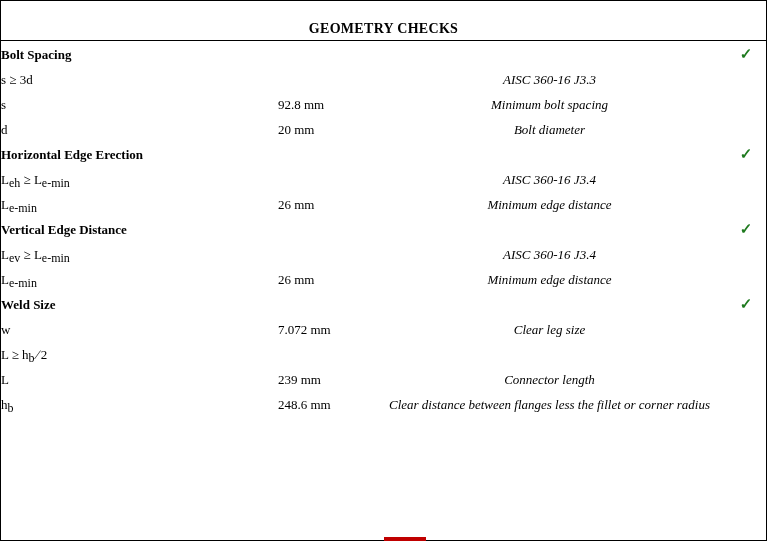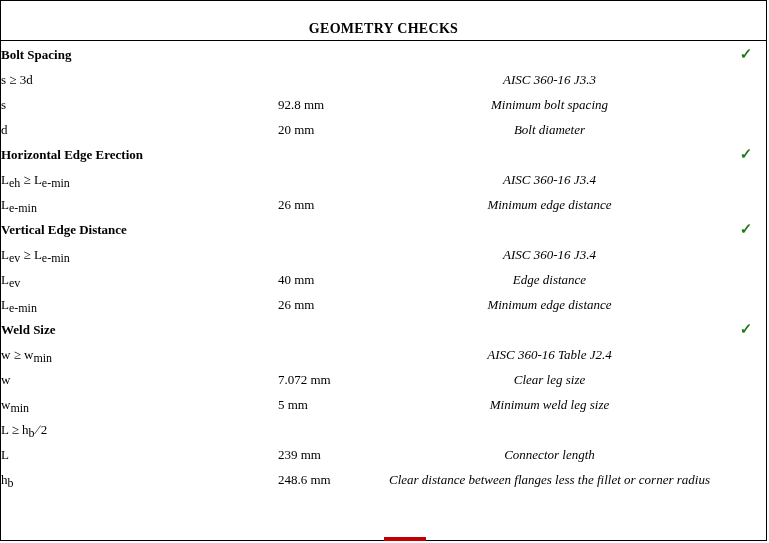--- a/index.html
+++ b/index.html
@@ -161,61 +161,43 @@
         <td class="c-check">✓</td>
       </tr>
 
       <tr>
         <td class="c-label">L<sub>ev</sub> ≥ L<sub>e-min</sub></td>
         <td class="c-value"></td>
         <td class="c-desc">AISC 360-16 J3.4</td>
         <td class="c-check"></td>
       </tr>
 
-      <tr>
-        <td class="c-label">L<sub>ev</sub></td>
-        <td class="c-value">40 mm</td>
-        <td class="c-desc">Edge distance</td>
-        <td class="c-check"></td>
-      </tr>
 
       <tr>
         <td class="c-label">L<sub>e-min</sub></td>
         <td class="c-value">26 mm</td>
         <td class="c-desc">Minimum edge distance</td>
         <td class="c-check"></td>
       </tr>
 
       <tr class="section">
         <td class="c-label">Weld Size</td>
         <td class="c-value"></td>
         <td class="c-desc"></td>
         <td class="c-check">✓</td>
       </tr>
 
-      <tr>
-        <td class="c-label">w ≥ w<sub>min</sub></td>
-        <td class="c-value"></td>
-        <td class="c-desc">AISC 360-16 Table J2.4</td>
-        <td class="c-check"></td>
-      </tr>
 
       <tr>
         <td class="c-label">w</td>
         <td class="c-value">7.072 mm</td>
         <td class="c-desc">Clear leg size</td>
         <td class="c-check"></td>
       </tr>
 
-      <tr>
-        <td class="c-label">w<sub>min</sub></td>
-        <td class="c-value">5 mm</td>
-        <td class="c-desc">Minimum weld leg size</td>
-        <td class="c-check"></td>
-      </tr>
 
 
       <tr>
         <td class="c-label">L ≥ h<sub>b</sub><span class="frac"><span class="slash">∕</span></span>2</td>
         <td class="c-value"></td>
         <td class="c-desc"></td>
         <td class="c-check"></td>
       </tr>
 
       <tr>

